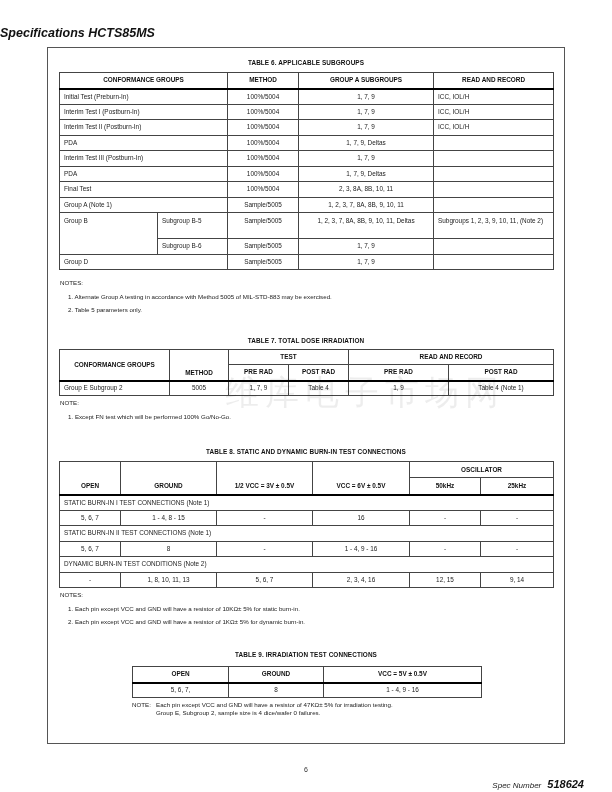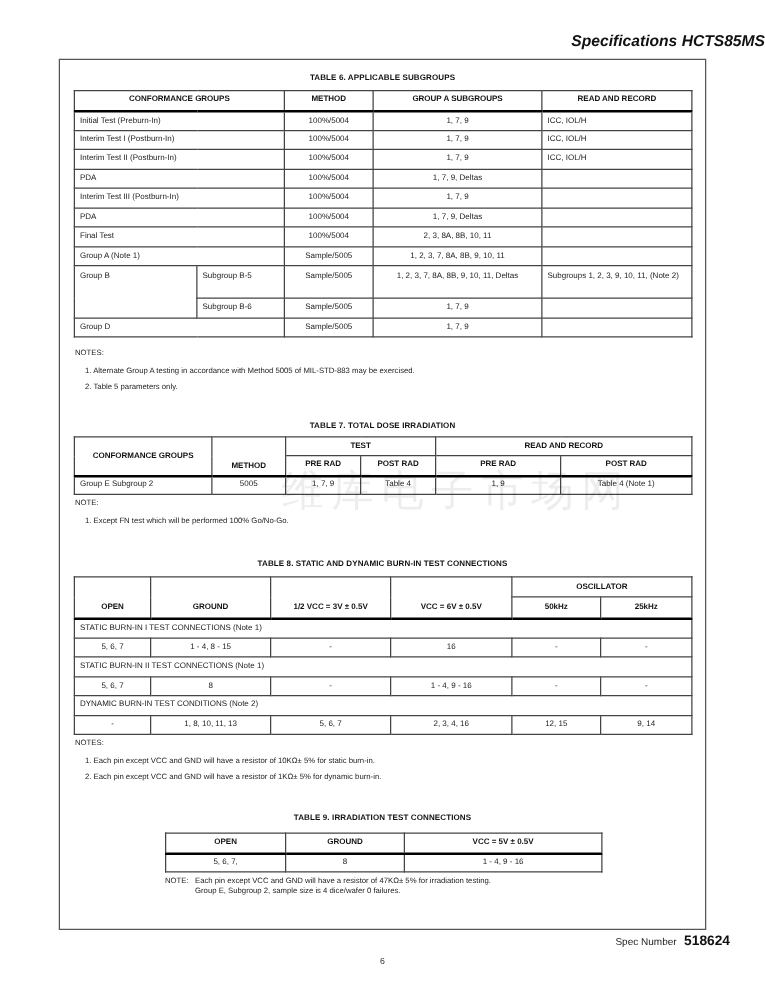--- a/index.html
+++ b/index.html
@@ -1,20 +1,20 @@
 <!DOCTYPE html>
 <html><head>
 <meta charset="utf-8">
 <style>
   * { box-sizing: border-box; margin: 0; padding: 0; }
   html, body { width: 612px; height: 792px; background: #ffffff; overflow: hidden; }
   body { position: relative; font-family: "Liberation Sans", sans-serif; color: #1a1a1a; }
 
   .page-title {
-    position: absolute; top: 26px; left: 0; width: 612px; text-align: right;
+    position: absolute; top: 26px; left: 0; width: 612px; text-align: left;
     font-size: 12.5px; font-weight: bold; font-style: italic; color: #111;
   }
   .frame {
     position: absolute; left: 47px; top: 47px; width: 518px; height: 697px;
     border: 1.5px solid #555;
   }
   .tcaption {
     position: absolute; left: 0; width: 612px; text-align: center;
     font-size: 6.4px; font-weight: bold; letter-spacing: 0.1px; color: #111;
   }
@@ -30,21 +30,21 @@
   table.spec td.l { text-align: left; }
   table.spec tr.hdr-last th { border-bottom: 2.6px solid #000; }
   .notes { position: absolute; font-size: 6.2px; color: #222; line-height: 8px; }
   .notes .nl { margin-top: 4px; padding-left: 8px; }
   .notes .head { }
   .watermark {
     position: absolute; left: 225px; top: 370px; font-size: 34px; color: rgba(0,0,0,0.07);
     letter-spacing: 6px; font-family: "DejaVu Sans", sans-serif; pointer-events: none; white-space: nowrap;
   }
   .spec-number {
-    position: absolute; right: 28px; top: 747px; font-size: 8px; color: #222;
+    position: absolute; right: 28px; top: 778px; font-size: 8px; color: #222; font-style: italic;
   }
   .spec-number b { font-size: 11px; font-weight: bold; margin-left: 6px; color: #111; }
   .page-num { position: absolute; left: 0; width: 612px; text-align: center; top: 766px; font-size: 7px; color: #333; }
 </style>
 </head>
 <body>
 
 <div class="page-title">Specifications HCTS85MS</div>
 <div class="frame"></div>
 

